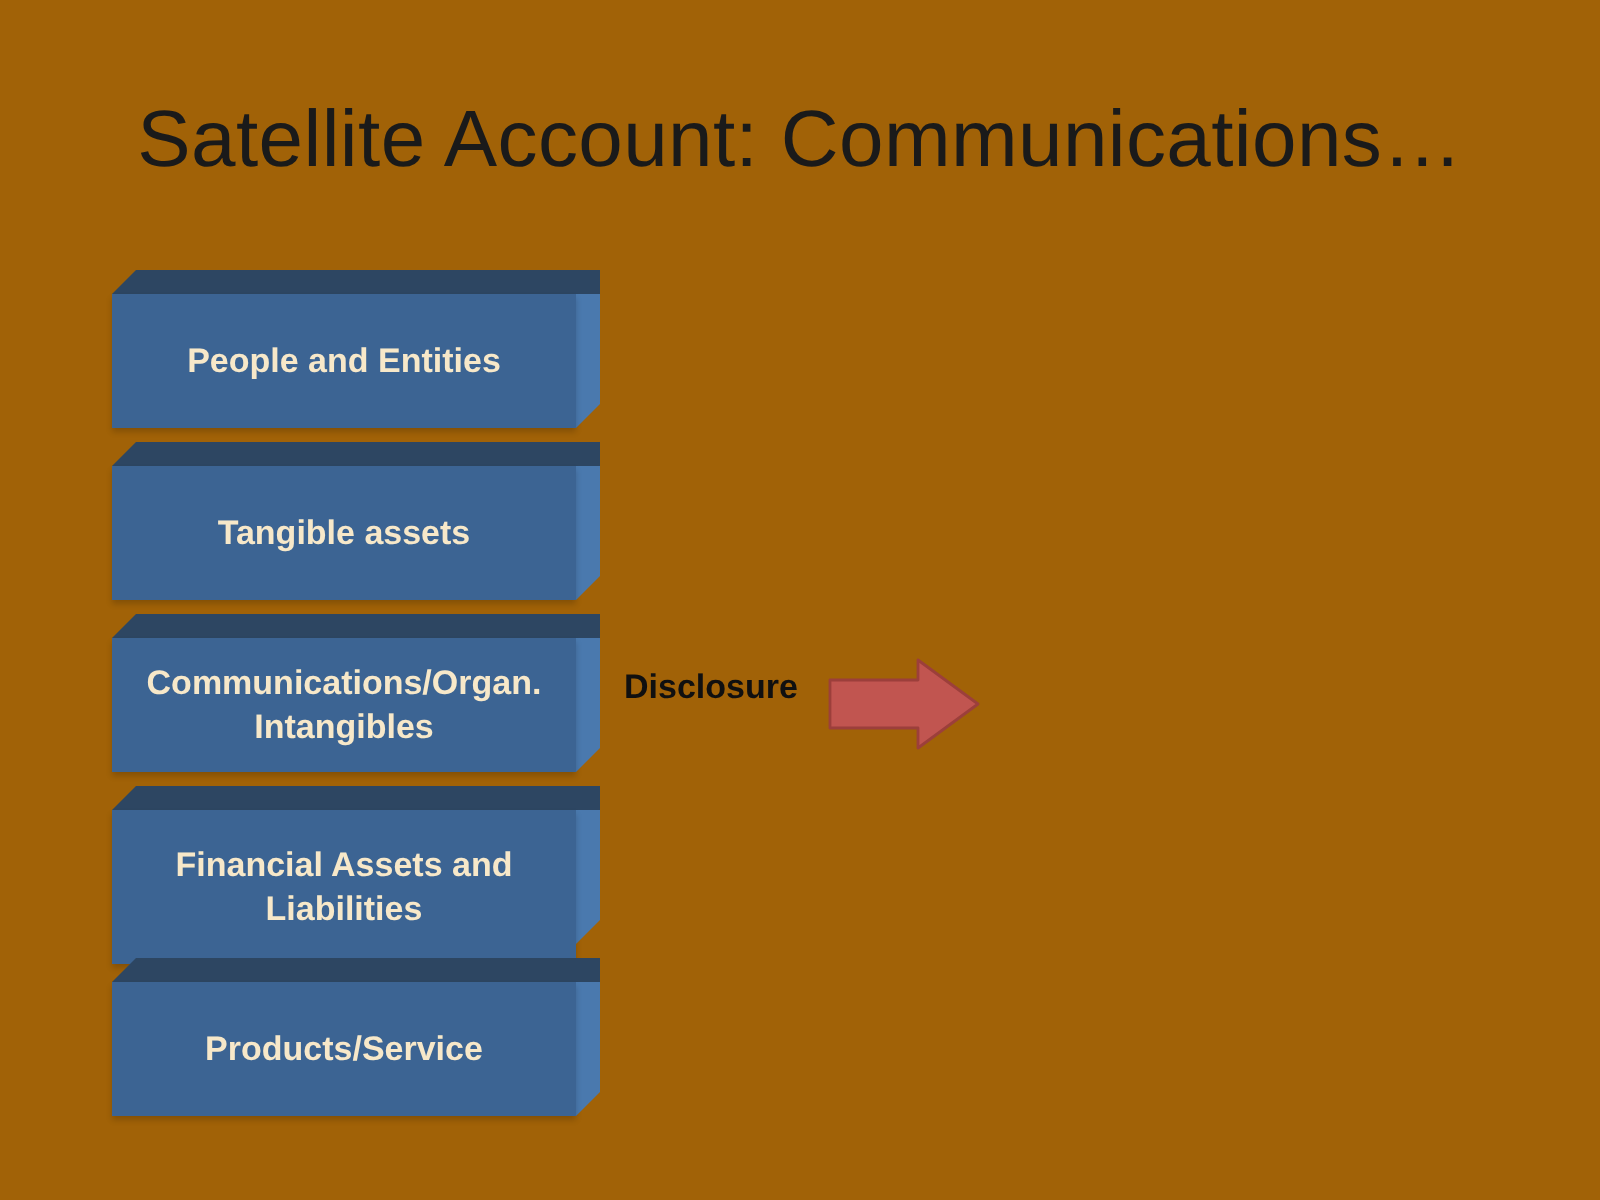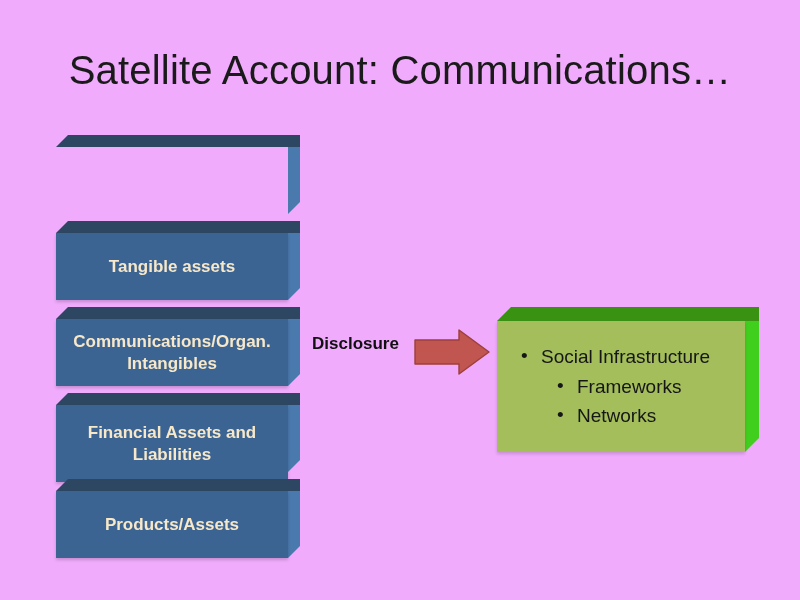--- a/index.html
+++ b/index.html
@@ -10,21 +10,21 @@
     width: 800px;
     height: 600px;
     background: #efefef;
     font-family: "Liberation Sans", sans-serif;
     overflow: hidden;
   }
   #slide {
     position: relative;
     width: 800px;
     height: 600px;
-    background: #f0abfc;
+    background: #a16207;
   }
 
   
   #slide-title {
     position: absolute;
     left: 0;
     top: 48px;
     width: 800px;
     text-align: center;
     font-size: 40px;
@@ -175,20 +175,23 @@
 
 <div id="slide">
 
   <div id="slide-title">Satellite Account: Communications…</div>
 
   <div id="blue-stack">
 
     <div class="box3d" style="top:0px;height:79px;">
       <div class="top-face"></div>
       <div class="side-face" style="height:67px;"></div>
+      <div class="front-face" style="height:67px;">
+        <span class="label">People and Entities</span>
+      </div>
     </div>
 
     <div class="box3d" style="top:86px;height:79px;">
       <div class="top-face"></div>
       <div class="side-face" style="height:67px;"></div>
       <div class="front-face" style="height:67px;">
         <span class="label">Tangible assets</span>
       </div>
     </div>
 
@@ -205,37 +208,26 @@
       <div class="side-face" style="height:67px;"></div>
       <div class="front-face" style="height:77px;">
         <span class="label">Financial Assets and Liabilities</span>
       </div>
     </div>
 
     <div class="box3d" style="top:344px;height:79px;">
       <div class="top-face"></div>
       <div class="side-face" style="height:67px;"></div>
       <div class="front-face" style="height:67px;">
-        <span class="label">Products/Assets</span>
+        <span class="label">Products/Service</span>
       </div>
     </div>
 
   </div>
 
   <div id="disclosure-label">Disclosure</div>
 
   <svg id="arrow" viewBox="0 0 78 50">
     <polygon points="2,13 46,13 46,3 76,25 46,47 46,37 2,37" fill="#c15550" stroke="#9c3f3b" stroke-width="1.4" stroke-linejoin="round"></polygon>
   </svg>
 
-  <div id="green-box">
-    <div class="top-face"></div>
-    <div class="side-face"></div>
-    <div class="front-face">
-      <ul>
-        <li>Social Infrastructure</li>
-        <li class="sub">Frameworks</li>
-        <li class="sub">Networks</li>
-      </ul>
-    </div>
-  </div>
 
 </div>
 
 </body></html>

